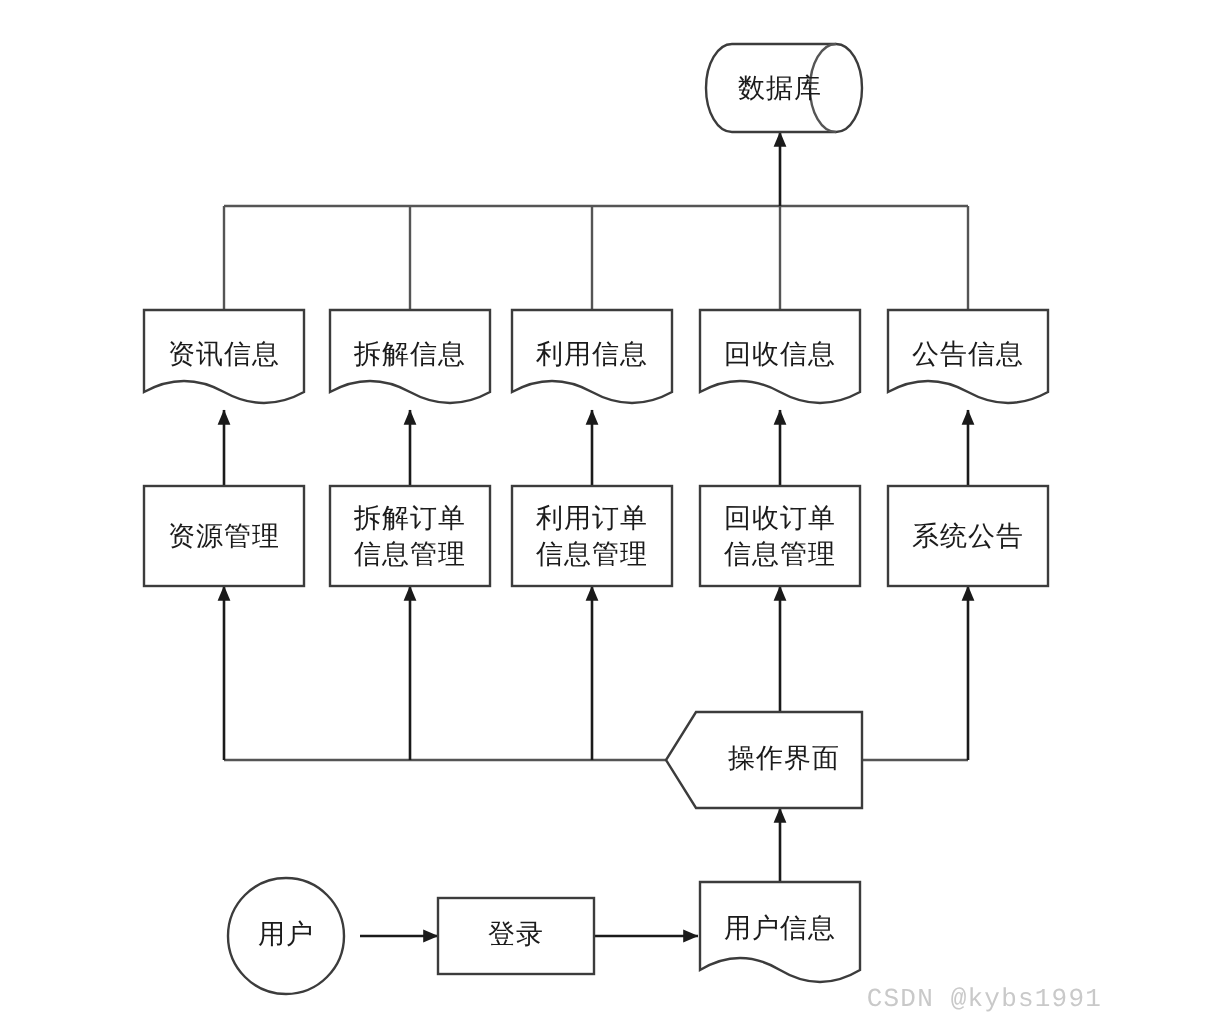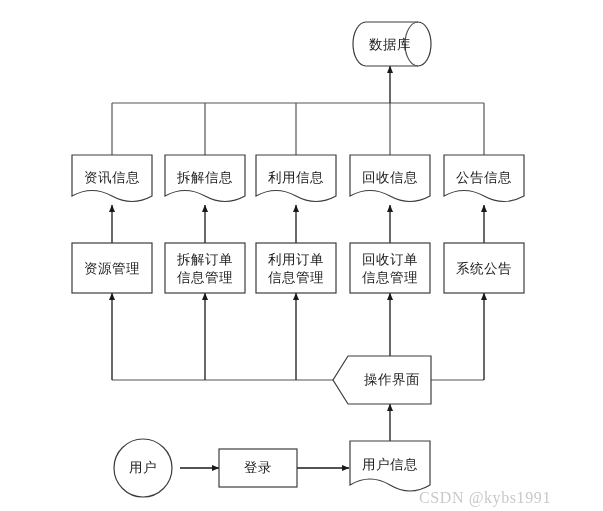--- a/index.html
+++ b/index.html
@@ -48,22 +48,22 @@
     fill: #1b1b1b;
     text-anchor: middle;
     dominant-baseline: middle;
     letter-spacing: 0.5px;
     white-space: pre;
   }
   .watermark-text {
     position: absolute;
     right: 6px;
     bottom: 4px;
-    font-family: Liberation Serif, serif;
-    font-size: 16px;
+    font-family: Liberation Mono, monospace;
+    font-size: 13px;
     color: #c9c9c9;
     letter-spacing: 0.6px;
     user-select: none;
     margin-left: 24px;
   }
 </style>
 </head>
 <body>
 
 <div id="canvas-wrap">

